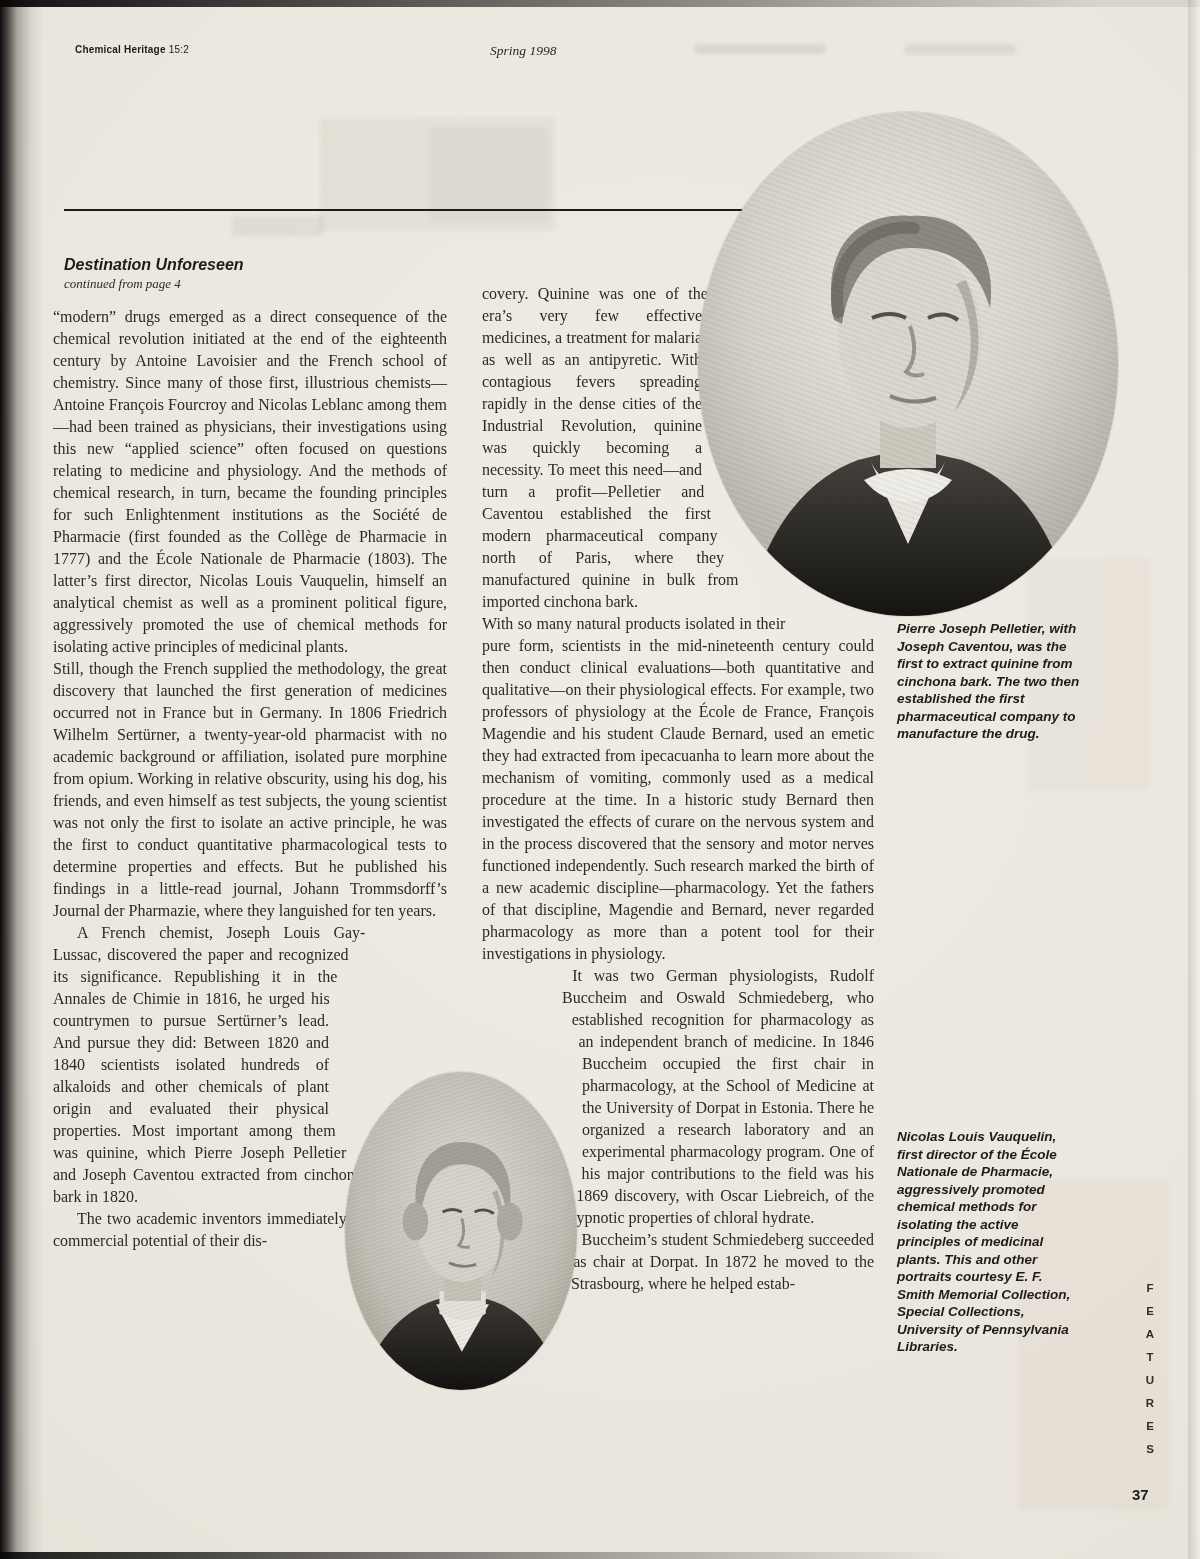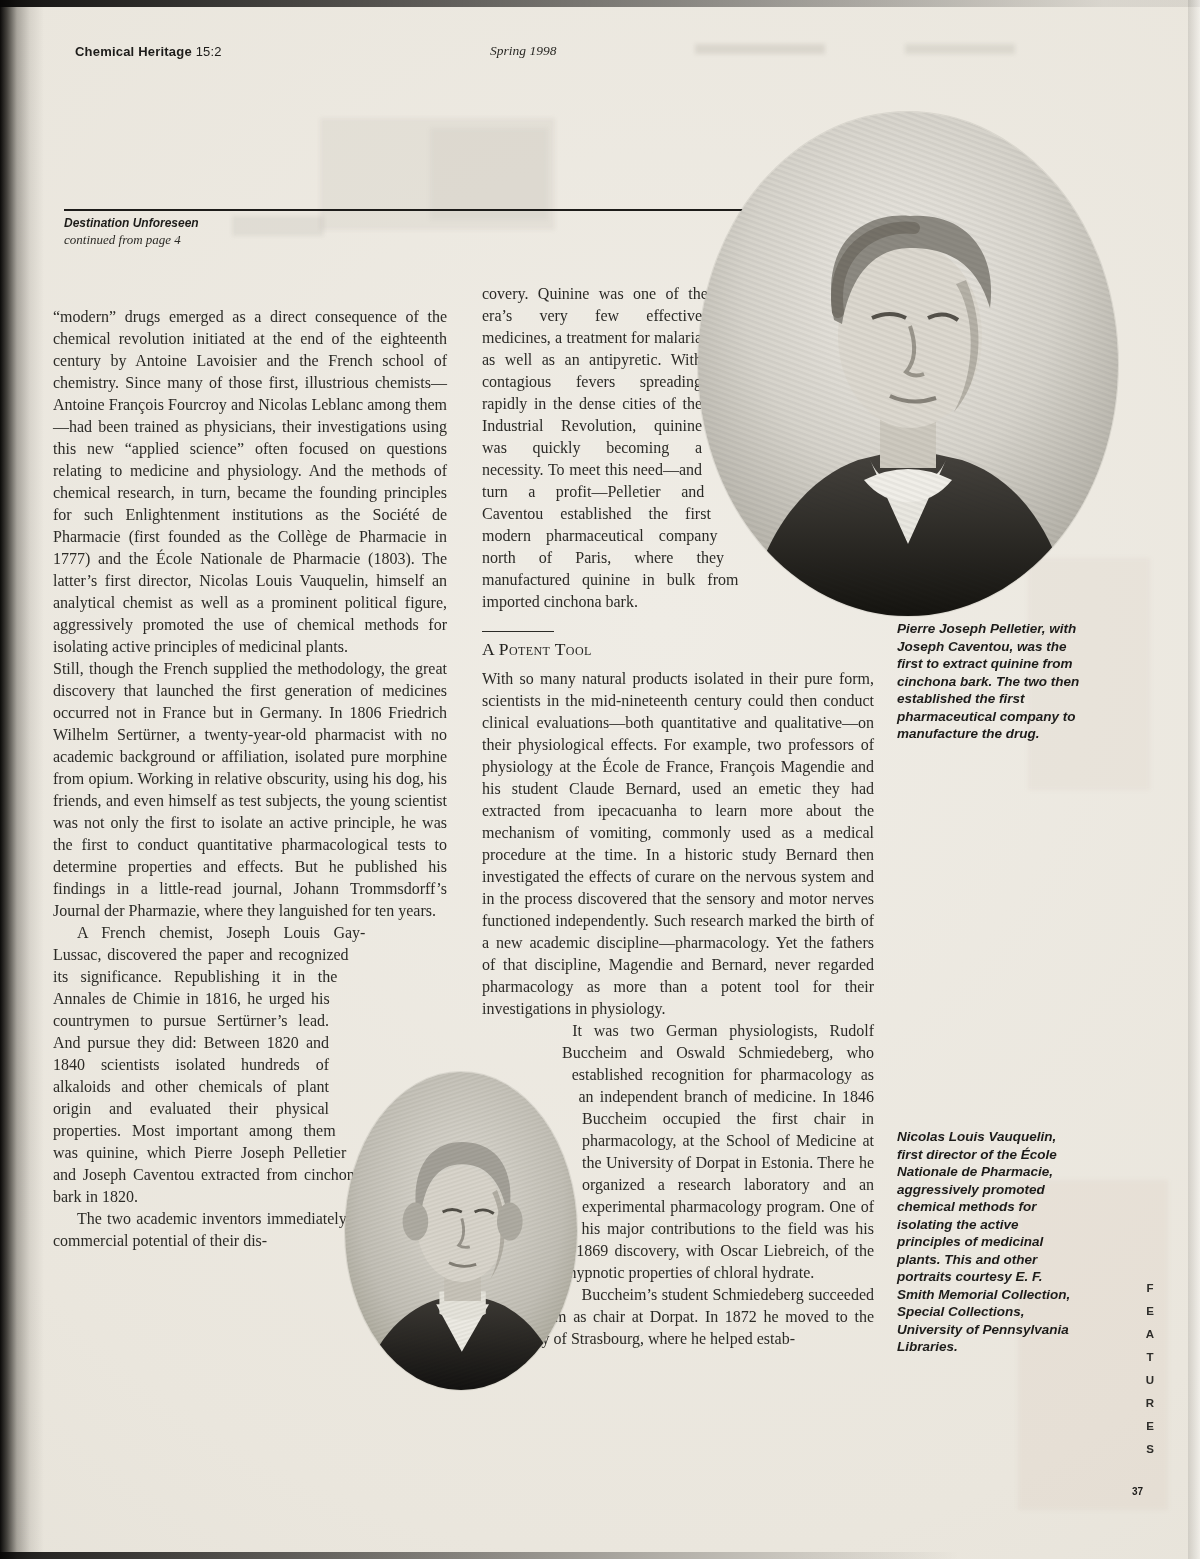--- a/index.html
+++ b/index.html
@@ -26,28 +26,28 @@
   .ghost{position:absolute;filter:blur(2px);pointer-events:none;}
   .g1{left:695px;top:44px;width:130px;height:10px;background:rgba(110,104,93,.14);}
   .g2{left:905px;top:44px;width:110px;height:10px;background:rgba(110,104,93,.12);}
   .g3{left:320px;top:118px;width:235px;height:112px;background:rgba(140,134,122,.09);}
   .g4{left:430px;top:128px;width:118px;height:92px;background:rgba(140,134,122,.07);}
   .g5{left:232px;top:216px;width:92px;height:20px;background:rgba(120,114,104,.10);}
   .g6{left:1028px;top:558px;width:122px;height:232px;background:rgba(150,110,90,.05);}
   .g7{left:1018px;top:1180px;width:150px;height:330px;background:rgba(160,100,80,.05);}
 
   
-  .runhead-left{position:absolute;left:75px;top:44px;font-family:"Liberation Sans",sans-serif;font-size:13px;color:#1d1c1a;letter-spacing:.2px;}
+  .runhead-left{position:absolute;left:75px;top:44px;font-family:"Liberation Sans",sans-serif;font-size:10px;color:#1d1c1a;letter-spacing:.2px;}
   .rh-bold{font-weight:bold;}
   .runhead-center{position:absolute;left:490px;top:43px;font-family:"Liberation Serif",serif;font-style:italic;font-size:13.5px;color:#2b2a26;}
 
   
   .title-rule{position:absolute;left:64px;top:209px;width:692px;border-top:2px solid #1d1c1a;}
   .article-title{position:absolute;left:64px;top:216px;}
-  .at1{font-family:"Liberation Sans",sans-serif;font-weight:bold;font-style:italic;font-size:12px;color:#1d1c1a;}
+  .at1{font-family:"Liberation Sans",sans-serif;font-weight:bold;font-style:italic;font-size:16px;color:#1d1c1a;margin-top:40px;}
   .at2{font-family:"Liberation Serif",serif;font-style:italic;font-size:13px;color:#2b2a26;margin-top:2px;}
 
   
   .col{position:absolute;top:283px;width:394px;font-size:16px;line-height:22px;color:#2b2a26;text-align:justify;}
   .col p{margin:0;}
   .col p.ind{text-indent:24px;}
   .col-left{left:53px;height:1240px;margin-top:23px;}
   .col-mid{left:482px;width:392px;height:1240px;}
 
   .sec-head{margin:18px 0 8px 0;font-family:"Liberation Serif",serif;font-weight:400;font-variant:small-caps;font-size:17.5px;letter-spacing:.4px;color:#23221f;clear:none;}
@@ -69,21 +69,21 @@
   .vauquelin{left:345px;top:1072px;width:232px;height:318px;}
 
   
   .caption{position:absolute;width:186px;font-family:"Liberation Sans",sans-serif;font-style:italic;font-weight:bold;font-size:13.5px;line-height:17.5px;color:#1d1c1a;text-align:left;}
   .cap1{left:897px;top:620px;}
   .cap2{left:897px;top:1128px;}
 
   
   .features{position:absolute;left:1144px;top:1282px;writing-mode:vertical-rl;text-orientation:upright;
     font-family:"Liberation Sans",sans-serif;font-weight:bold;font-size:11.5px;letter-spacing:11px;color:#2e2d2a;}
-  .folio{position:absolute;left:1132px;top:1486px;font-family:"Liberation Sans",sans-serif;font-weight:bold;font-size:10px;color:#1d1c1a;}
+  .folio{position:absolute;left:1132px;top:1486px;font-family:"Liberation Sans",sans-serif;font-weight:bold;font-size:15px;color:#1d1c1a;}
 </style>
 </head>
 <body>
 
 <div class="page">
 
   <div class="ghost g1"></div>
   <div class="ghost g2"></div>
   <div class="ghost g3"></div>
   <div class="ghost g4"></div>
@@ -107,21 +107,20 @@
     <p>“modern” drugs emerged as a direct consequence of the chemical revolution initiated at the end of the eighteenth century by Antoine Lavoisier and the French school of chemistry. Since many of those first, illustrious chemists—Antoine François Fourcroy and Nicolas Leblanc among them—had been trained as physicians, their investigations using this new “applied science” often focused on questions relating to medicine and physiology. And the methods of chemical research, in turn, became the founding principles for such Enlightenment institutions as the Société de Pharmacie (first founded as the Collège de Pharmacie in 1777) and the École Nationale de Pharmacie (1803). The latter’s first director, Nicolas Louis Vauquelin, himself an analytical chemist as well as a prominent political figure, aggressively promoted the use of chemical methods for isolating active principles of medicinal plants.</p>
     <p>Still, though the French supplied the methodology, the great discovery that launched the first generation of medicines occurred not in France but in Germany. In 1806 Friedrich Wilhelm Sertürner, a twenty-year-old pharmacist with no academic background or affiliation, isolated pure morphine from opium. Working in relative obscurity, using his dog, his friends, and even himself as test subjects, the young scientist was not only the first to isolate an active principle, he was the first to conduct quantitative pharmacological tests to determine properties and effects. But he published his findings in a little-read journal, Johann Trommsdorff’s Journal der Pharmazie, where they languished for ten years.</p>
     <div class="wrap-vq-right"></div>
     <p class="ind">A French chemist, Joseph Louis Gay-Lussac, discovered the paper and recognized its significance. Republishing it in the Annales de Chimie in 1816, he urged his countrymen to pursue Sertürner’s lead. And pursue they did: Between 1820 and 1840 scientists isolated hundreds of alkaloids and other chemicals of plant origin and evaluated their physical properties. Most important among them was quinine, which Pierre Joseph Pelletier and Joseph Caventou extracted from cinchona bark in 1820.</p>
     <p class="ind">The two academic inventors immediately recognized the commercial potential of their dis-</p>
   </div>
 
   <div class="col col-mid">
     <div class="wrap-pelletier"></div>
     <p>covery. Quinine was one of the era’s very few effective medicines, a treatment for malaria as well as an antipyretic. With contagious fevers spreading rapidly in the dense cities of the Industrial Revolution, quinine was quickly becoming a necessity. To meet this need—and turn a profit—Pelletier and Caventou established the first modern pharmaceutical company north of Paris, where they manufactured quinine in bulk from imported cinchona bark.</p>
-    <h3 class="sec-head"><span class="sec-rule"></span><span>A Potent Tool</span></h3>
     <p>With so many natural products isolated in their pure form, scientists in the mid-nineteenth century could then conduct clinical evaluations—both quantitative and qualitative—on their physiological effects. For example, two professors of physiology at the École de France, François Magendie and his student Claude Bernard, used an emetic they had extracted from ipecacuanha to learn more about the mechanism of vomiting, commonly used as a medical procedure at the time. In a historic study Bernard then investigated the effects of curare on the nervous system and in the process discovered that the sensory and motor nerves functioned independently. Such research marked the birth of a new academic discipline—pharmacology. Yet the fathers of that discipline, Magendie and Bernard, never regarded pharmacology as more than a potent tool for their investigations in physiology.</p>
     <div class="wrap-vq-left"></div>
     <p class="ind">It was two German physiologists, Rudolf Buccheim and Oswald Schmiedeberg, who established recognition for pharmacology as an independent branch of medicine. In 1846 Buccheim occupied the first chair in pharmacology, at the School of Medicine at the University of Dorpat in Estonia. There he organized a research laboratory and an experimental pharmacology program. One of his major contributions to the field was his 1869 discovery, with Oscar Liebreich, of the hypnotic properties of chloral hydrate.</p>
     <p class="ind">Buccheim’s student Schmiedeberg succeeded him as chair at Dorpat. In 1872 he moved to the University of Strasbourg, where he helped estab-</p>
   </div>
 
   <figure class="portrait pelletier">
     <svg viewBox="0 0 210 252" preserveAspectRatio="none">
       <defs>
         <radialGradient id="pAbg" cx="48%" cy="35%" r="82%">

